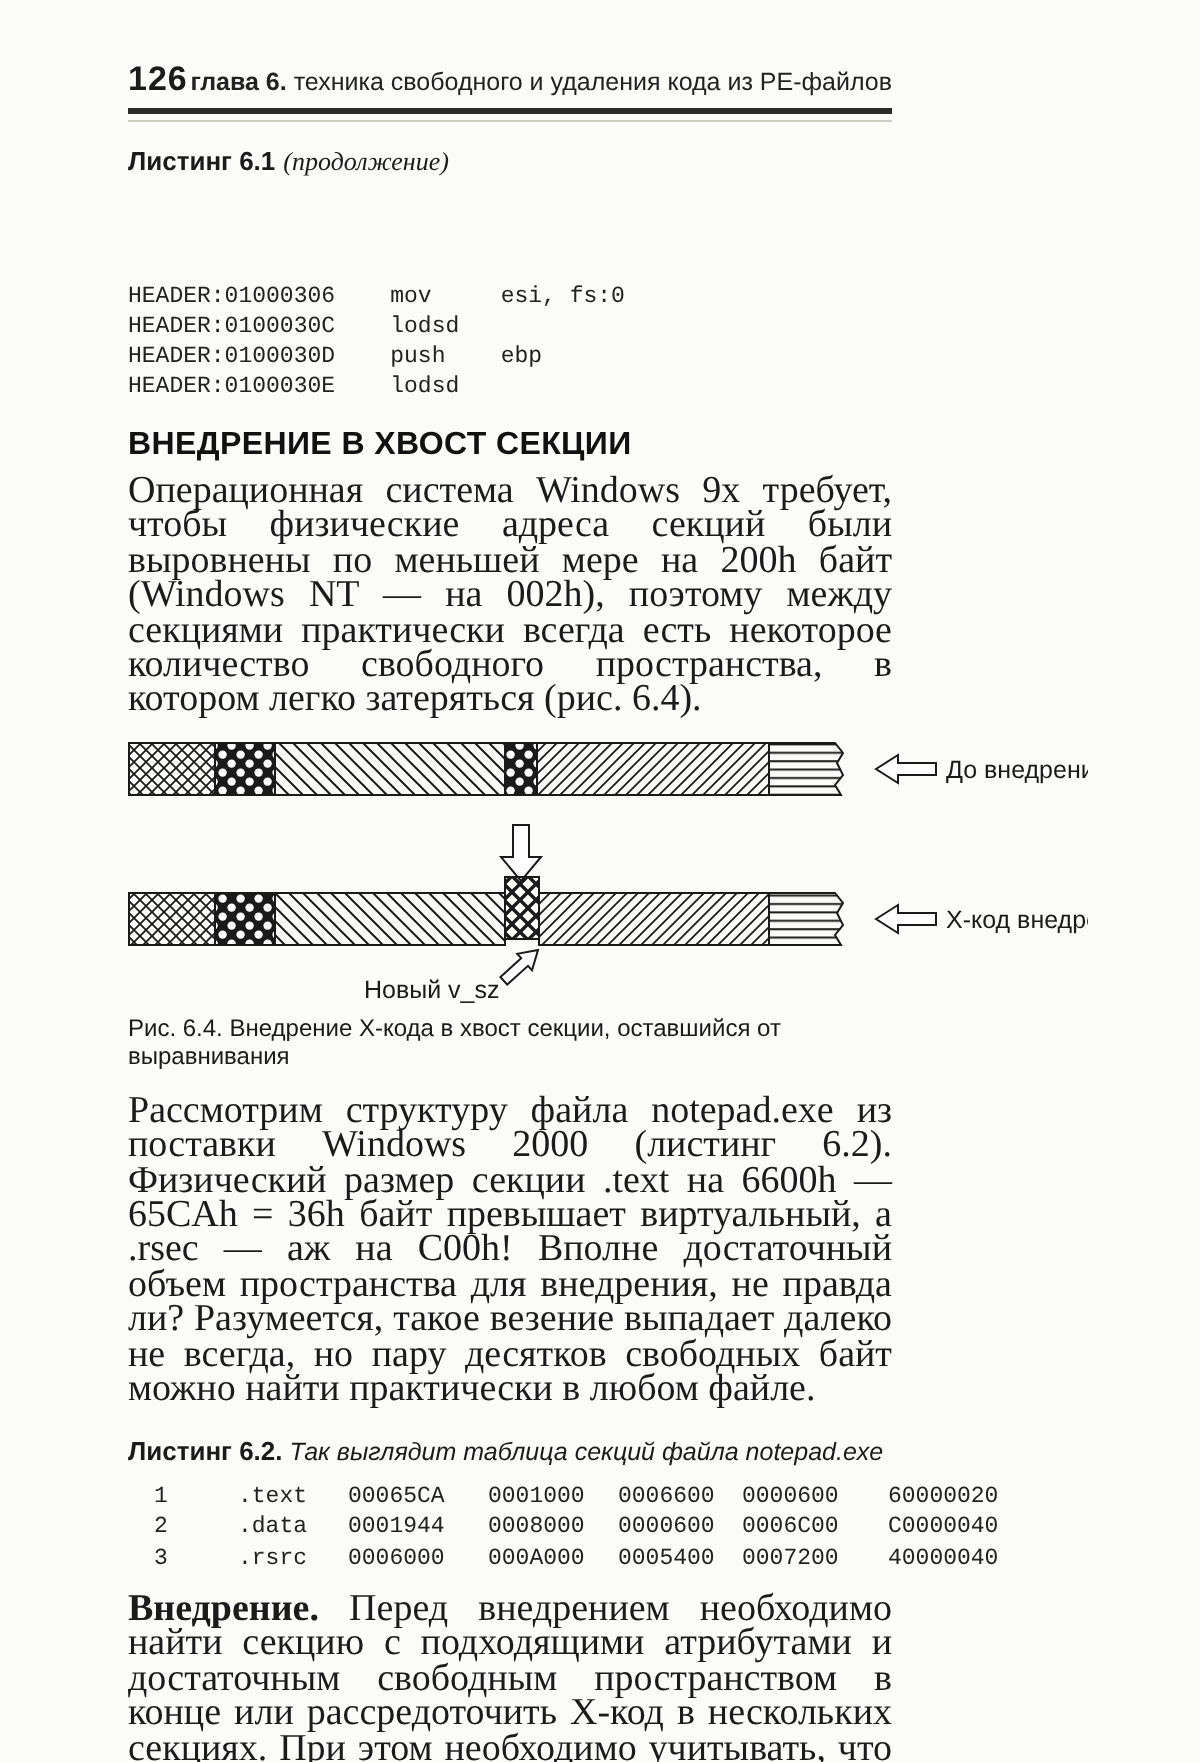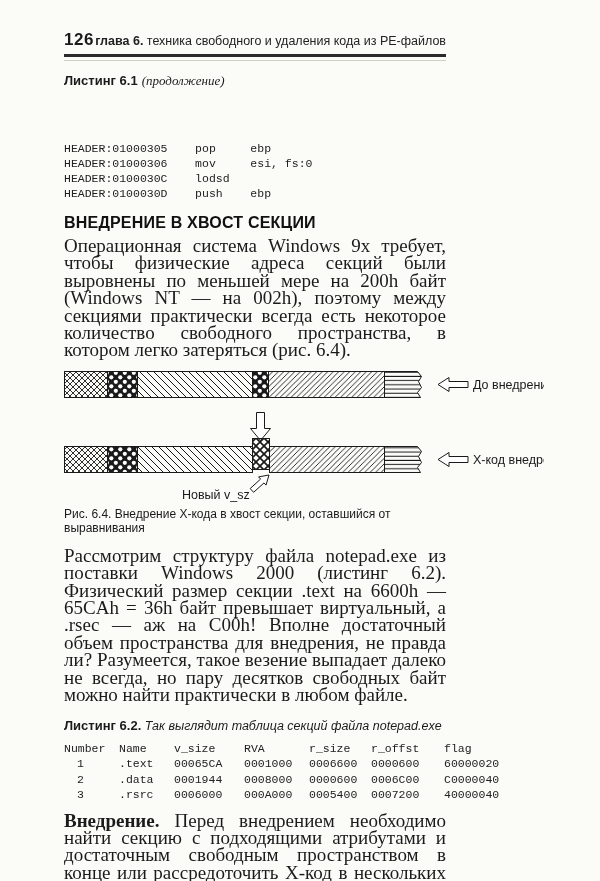--- a/index.html
+++ b/index.html
@@ -53,21 +53,21 @@
   </div>
   <div class="rule1"></div>
   <div class="rule2"></div>
 
   <div class="listing-title">
     <b>Листинг 6.1</b><i>(продолжение)</i>
   </div>
 
   <div class="code">
     
-  <div class="code-line">HEADER:01000305    pop     ebp</div><div class="code-line">HEADER:01000306    mov     esi, fs:0</div><div class="code-line">HEADER:0100030C    lodsd</div><div class="code-line">HEADER:0100030D    push    ebp</div></div>
+  <div class="code-line">HEADER:01000306    mov     esi, fs:0</div><div class="code-line">HEADER:0100030C    lodsd</div><div class="code-line">HEADER:0100030D    push    ebp</div><div class="code-line">HEADER:0100030E    lodsd</div></div>
 
   <h2>ВНЕДРЕНИЕ В ХВОСТ СЕКЦИИ</h2>
 
   <p>Операционная система Windows 9x требует, чтобы физические адреса секций были выровнены по меньшей мере на 200h байт (Windows NT — на 002h), поэтому между секциями практически всегда есть некоторое количество свободного пространства, в котором легко затеряться (рис. 6.4).</p>
 
   <svg class="fig" width="480" height="140" viewBox="0 0 480 140">
     <defs>
       <pattern id="pxh" patternUnits="userSpaceOnUse" width="6" height="6">
         <path d="M0 0 L6 6 M6 0 L0 6" stroke="#1a1a1a" stroke-width="0.9" fill="none"></path>
       </pattern>
@@ -122,30 +122,20 @@
     <b>Рис. 6.4.</b><span> Внедрение Х-кода в хвост секции, оставшийся от выравнивания</span>
   </div>
 
   <p class="p-mt2">Рассмотрим структуру файла notepad.exe из поставки Windows 2000 (листинг 6.2). Физический размер секции .text на 6600h — 65CAh = 36h байт превышает виртуальный, а .rsec — аж на C00h! Вполне достаточный объем пространства для внедрения, не правда ли? Разумеется, такое везение выпадает далеко не всегда, но пару десятков свободных байт можно найти практически в любом файле.</p>
 
   <div class="listing-title lt-mt">
     <b>Листинг 6.2.</b><span class="lt-rest"> Так выглядит таблица секций файла notepad.exe</span>
   </div>
 
   <div class="tbl">
-    <div class="trow thead">
-
-    <span class="cell">Number</span>
-        <span class="cell">Name</span>
-        <span class="cell">v_size</span>
-        <span class="cell">RVA</span>
-        <span class="cell">r_size</span>
-        <span class="cell">r_offst</span>
-        <span class="cell">flag</span>
-      </div>
     <div>
 
         <div class="trow">
           <span class="cell">1</span>
           <span class="cell">.text</span>
           <span class="cell">00065CA</span>
           <span class="cell">0001000</span>
           <span class="cell">0006600</span>
           <span class="cell">0000600</span>
           <span class="cell">60000020</span>

